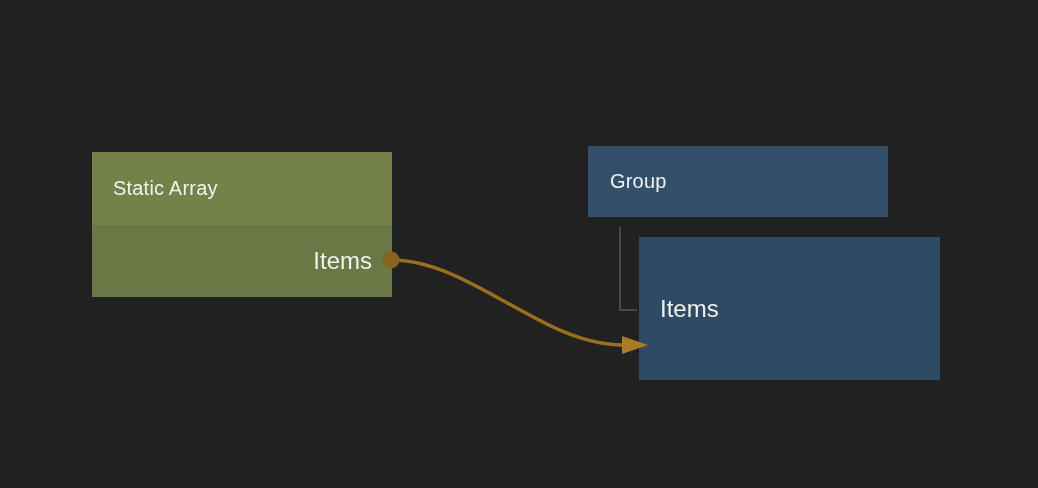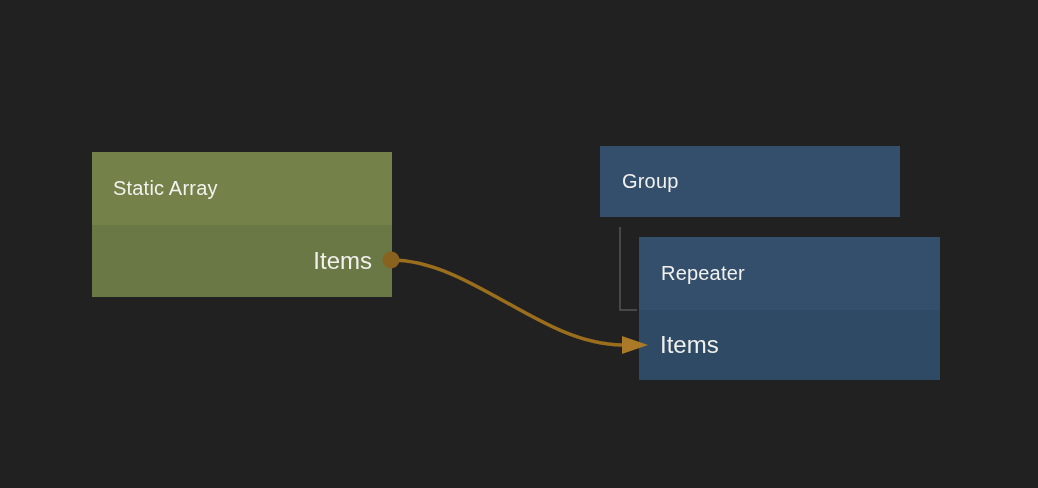--- a/index.html
+++ b/index.html
@@ -58,21 +58,21 @@
     width: 300px;
     height: 145px;
   }
   #node-static-array .node-header {
     height: 73px;
     padding-left: 21px;
   }
 
   
   #node-group {
-    left: 600px;
+    left: 588px;
     top: 146px;
     width: 300px;
     height: 71px;
   }
   #node-group .node-header {
     height: 71px;
     padding-left: 22px;
   }
 
   
@@ -113,23 +113,20 @@
     </div>
   </div>
 
   <div class="node" id="node-group">
     <div class="node-header" style="background-color: rgb(52, 79, 107);">
       <span class="node-title" style="color: rgb(241, 241, 238);">Group</span>
     </div>
   </div>
 
   <div class="node" id="node-repeater">
-    <div class="node-header" style="background-color: rgb(52, 79, 107);">
-      <span class="node-title" style="color: rgb(241, 241, 238);">Repeater</span>
-    </div>
     <div class="node-body" style="background-color: rgb(47, 74, 100);">
       <div class="port-row input">
         <span style="color: rgb(241, 241, 238);">Items</span>
       </div>
     </div>
   </div>
 
   <svg class="overlay" viewBox="0 0 1038 488" xmlns="http://www.w3.org/2000/svg">
 
     <path d="M 620 227 L 620 310 L 637 310" fill="none" stroke-width="1.5" stroke="#565656"></path>

